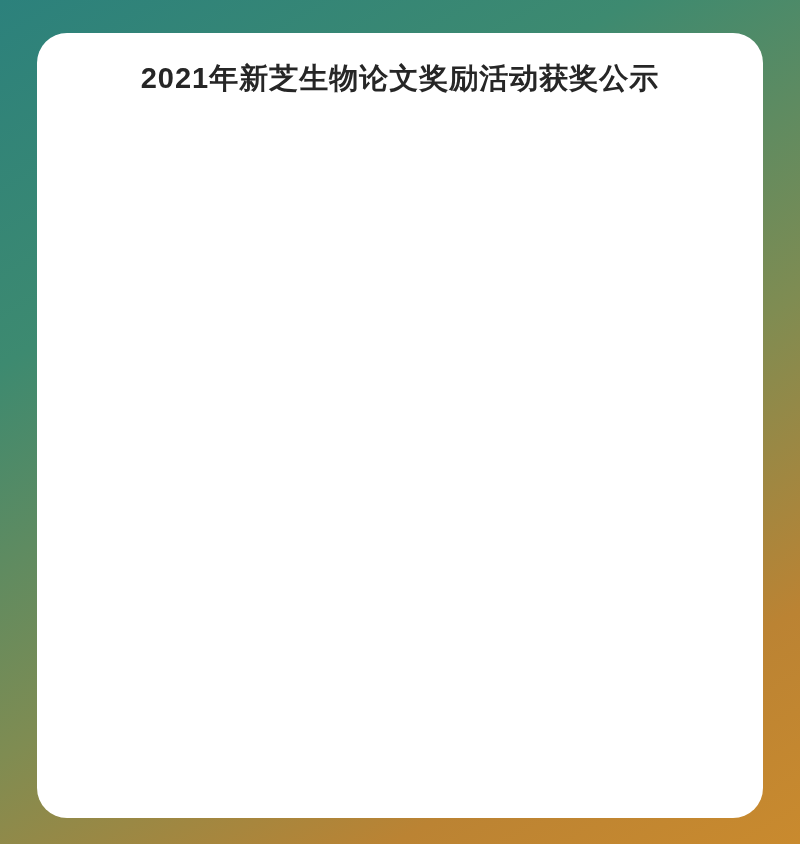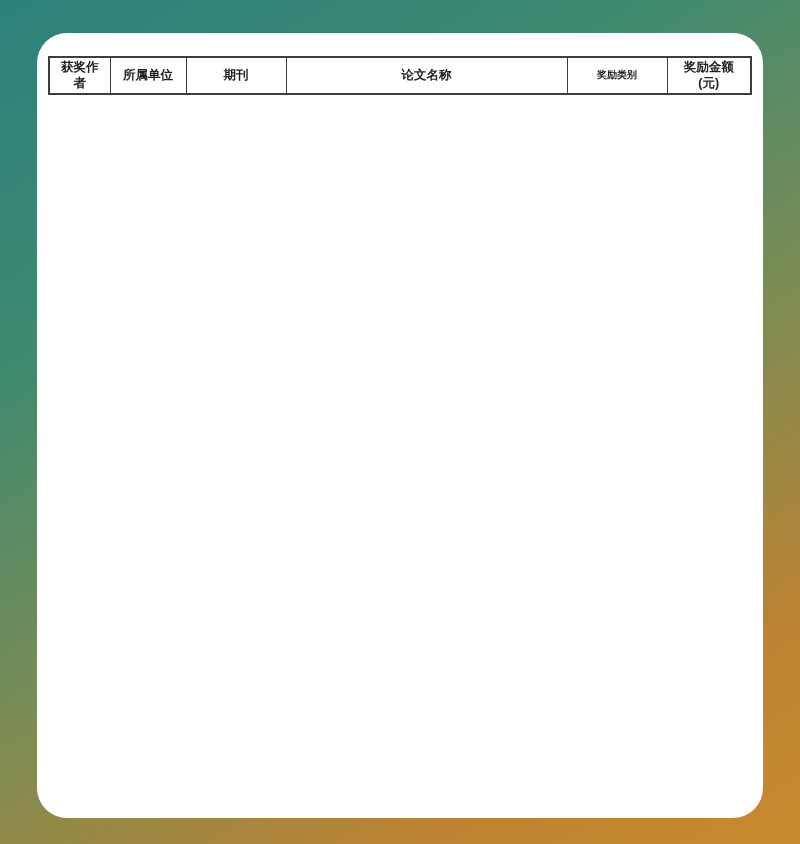--- a/index.html
+++ b/index.html
@@ -72,37 +72,14 @@
     font-weight: 700;
     line-height: 1.25;
   }
   thead th.cat-h { font-size: 10px; }
   thead th.amount-h { font-size: 12.5px; }
 </style>
 </head>
 <body>
 
 <div class="card">
-  <table class="awards">
-    <colgroup>
-      <col class="c-author">
-        <col class="c-affil">
-        <col class="c-journal">
-      <col class="c-paper">
-        <col class="c-cat">
-        <col class="c-amount">
-    </colgroup>
-    <thead>
-      <tr>
-        <th>获奖作者</th>
-        <th>所属单位</th>
-        <th>期刊</th>
-        <th>论文名称</th>
-        <th class="cat-h">奖励类别</th>
-        <th class="amount-h">
-          <div>奖励金额</div>
-          <div>(元)</div>
-        </th>
-      </tr>
-    </thead>
-    <tbody></tbody>
-  </table>
+  <h1 class="page-title">2021年新芝生物论文奖励活动获奖公示</h1>
 </div>
 
 </body></html>

